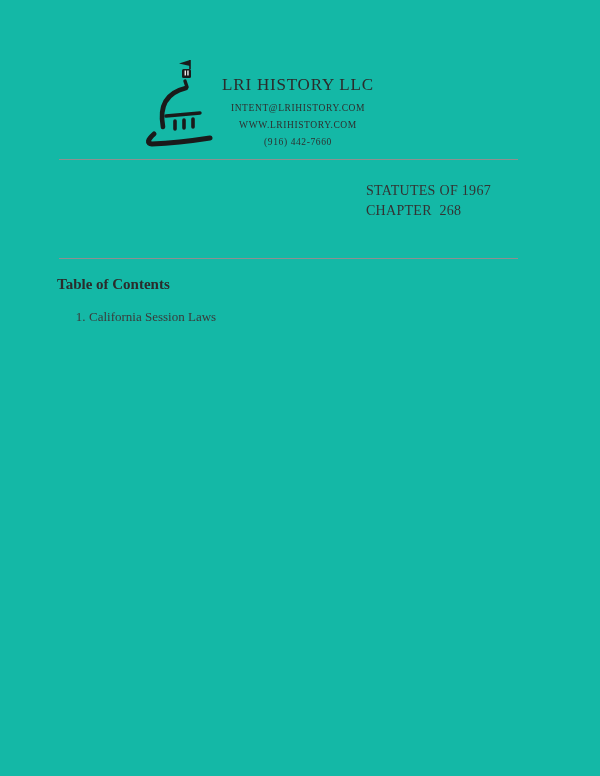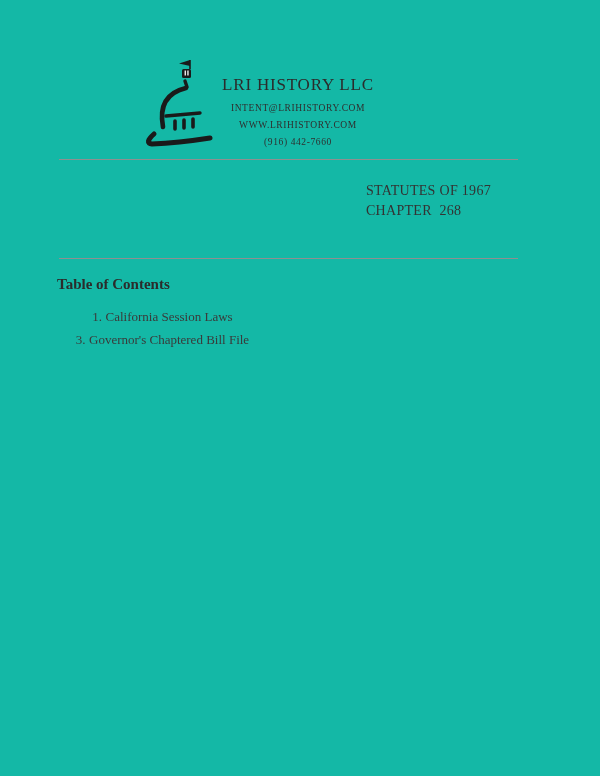--- a/index.html
+++ b/index.html
@@ -137,18 +137,15 @@
   <div class="reference-block">
     <div class="reference-line">STATUTES OF 1967</div>
     <div class="reference-line">CHAPTER  268</div>
   </div>
 
   <div class="toc-title">Table of Contents</div>
   <div class="toc-list">
     <div class="toc-item">
       <span class="toc-number">1.</span><span>California Session Laws</span>
     </div>
-    <div class="toc-item">
-      <span class="toc-number">3.</span><span>Governor's Chaptered Bill File</span>
-    </div>
   </div>
 
 </div>
 
 </body></html>

